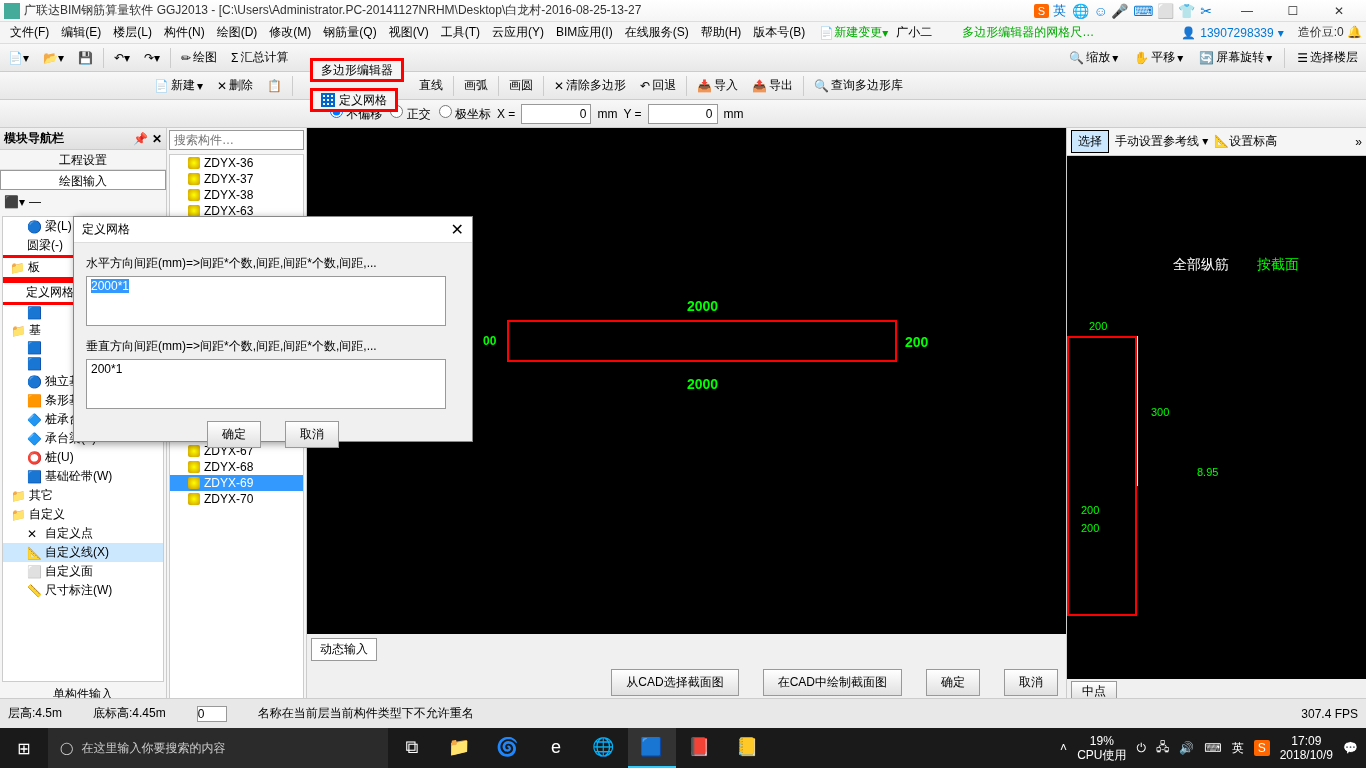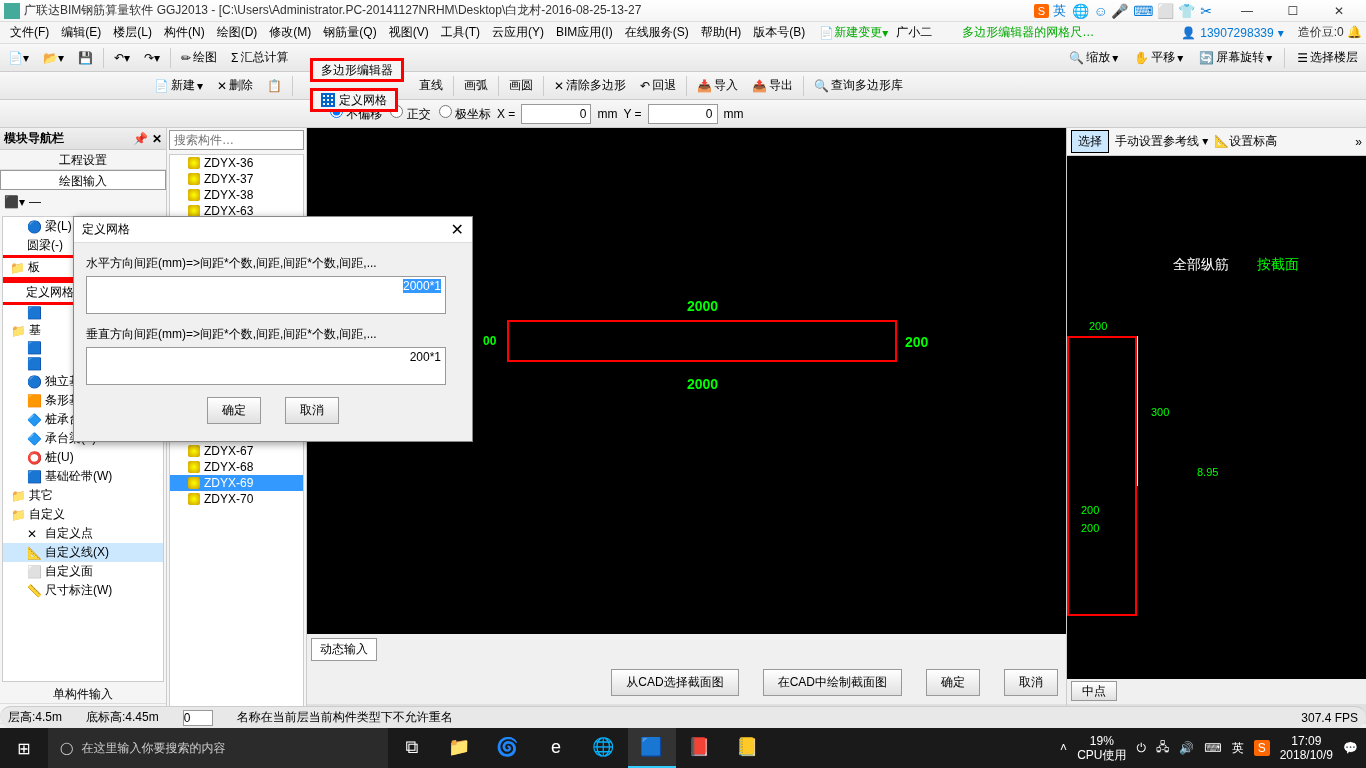--- a/index.html
+++ b/index.html
@@ -82,25 +82,25 @@
     .right-rect { position: absolute; border: 2px solid red; }
     .right-line { position: absolute; background: #fff; }
     .right-bottom { background: #f0f0f0; padding: 4px; }
     .right-status { height: 20px; background: #e0e0e0; padding: 2px 4px; }
     
     .dialog { position: absolute; left: 73px; top: 216px; width: 400px; height: 226px; background: #f0f0f0; border: 1px solid #888; box-shadow: 2px 2px 8px rgba(0,0,0,0.4); z-index: 100; }
     .dialog-title { height: 26px; background: #fff; display: flex; align-items: center; padding: 0 8px; border-bottom: 1px solid #ddd; }
     .dialog-title .close { margin-left: auto; font-size: 16px; }
     .dialog-body { padding: 12px; }
     .dialog-body .label { margin-bottom: 4px; }
-    .dialog-body .input-box { width: 360px; height: 38px; border: 1px solid #999; background: #fff; padding: 2px 4px; margin-bottom: 12px; text-align: right; }
+    .dialog-body .input-box { width: 360px; height: 50px; border: 1px solid #999; background: #fff; padding: 2px 4px; margin-bottom: 12px; }
     .dialog-body .sel-text { background: #3399ff; color: #fff; display: inline; }
     .dialog-btns { display: flex; justify-content: center; gap: 24px; }
     
-    .status-bar { height: 22px; background: #e8e8e8; border-top: 1px solid #ccc; display: flex; align-items: center; padding: 0 8px; gap: 24px; position: absolute; bottom: 40px; left: 0; right: 0; border-radius: 11px; }
+    .status-bar { height: 30px; background: #e8e8e8; border-top: 1px solid #ccc; display: flex; align-items: center; padding: 0 8px; gap: 31px; position: absolute; bottom: 40px; left: 0; right: 0; }
     .status-bar .input-cell { border: 1px solid #999; background: #fff; width: 30px; height: 16px; }
     .status-bar .right { margin-left: auto; }
     
     .taskbar { position: absolute; bottom: 0; left: 0; right: 0; height: 40px; background: #1a1a1a; display: flex; align-items: center; color: #fff; }
     .taskbar .start { width: 48px; height: 40px; display: flex; align-items: center; justify-content: center; font-size: 16px; }
     .taskbar .search { width: 340px; height: 40px; background: #2b2b2b; display: flex; align-items: center; padding: 0 12px; color: #ccc; gap: 8px; }
     .taskbar .task-icons { display: flex; align-items: center; height: 40px; }
     .taskbar .task-icon { width: 48px; height: 40px; display: flex; align-items: center; justify-content: center; font-size: 18px; border-bottom: 2px solid transparent; }
     .taskbar .task-icon.active { background: #333; border-bottom-color: #3cf; }
     .taskbar .tray { margin-left: auto; display: flex; align-items: center; gap: 10px; padding: 0 8px; font-size: 11px; }

